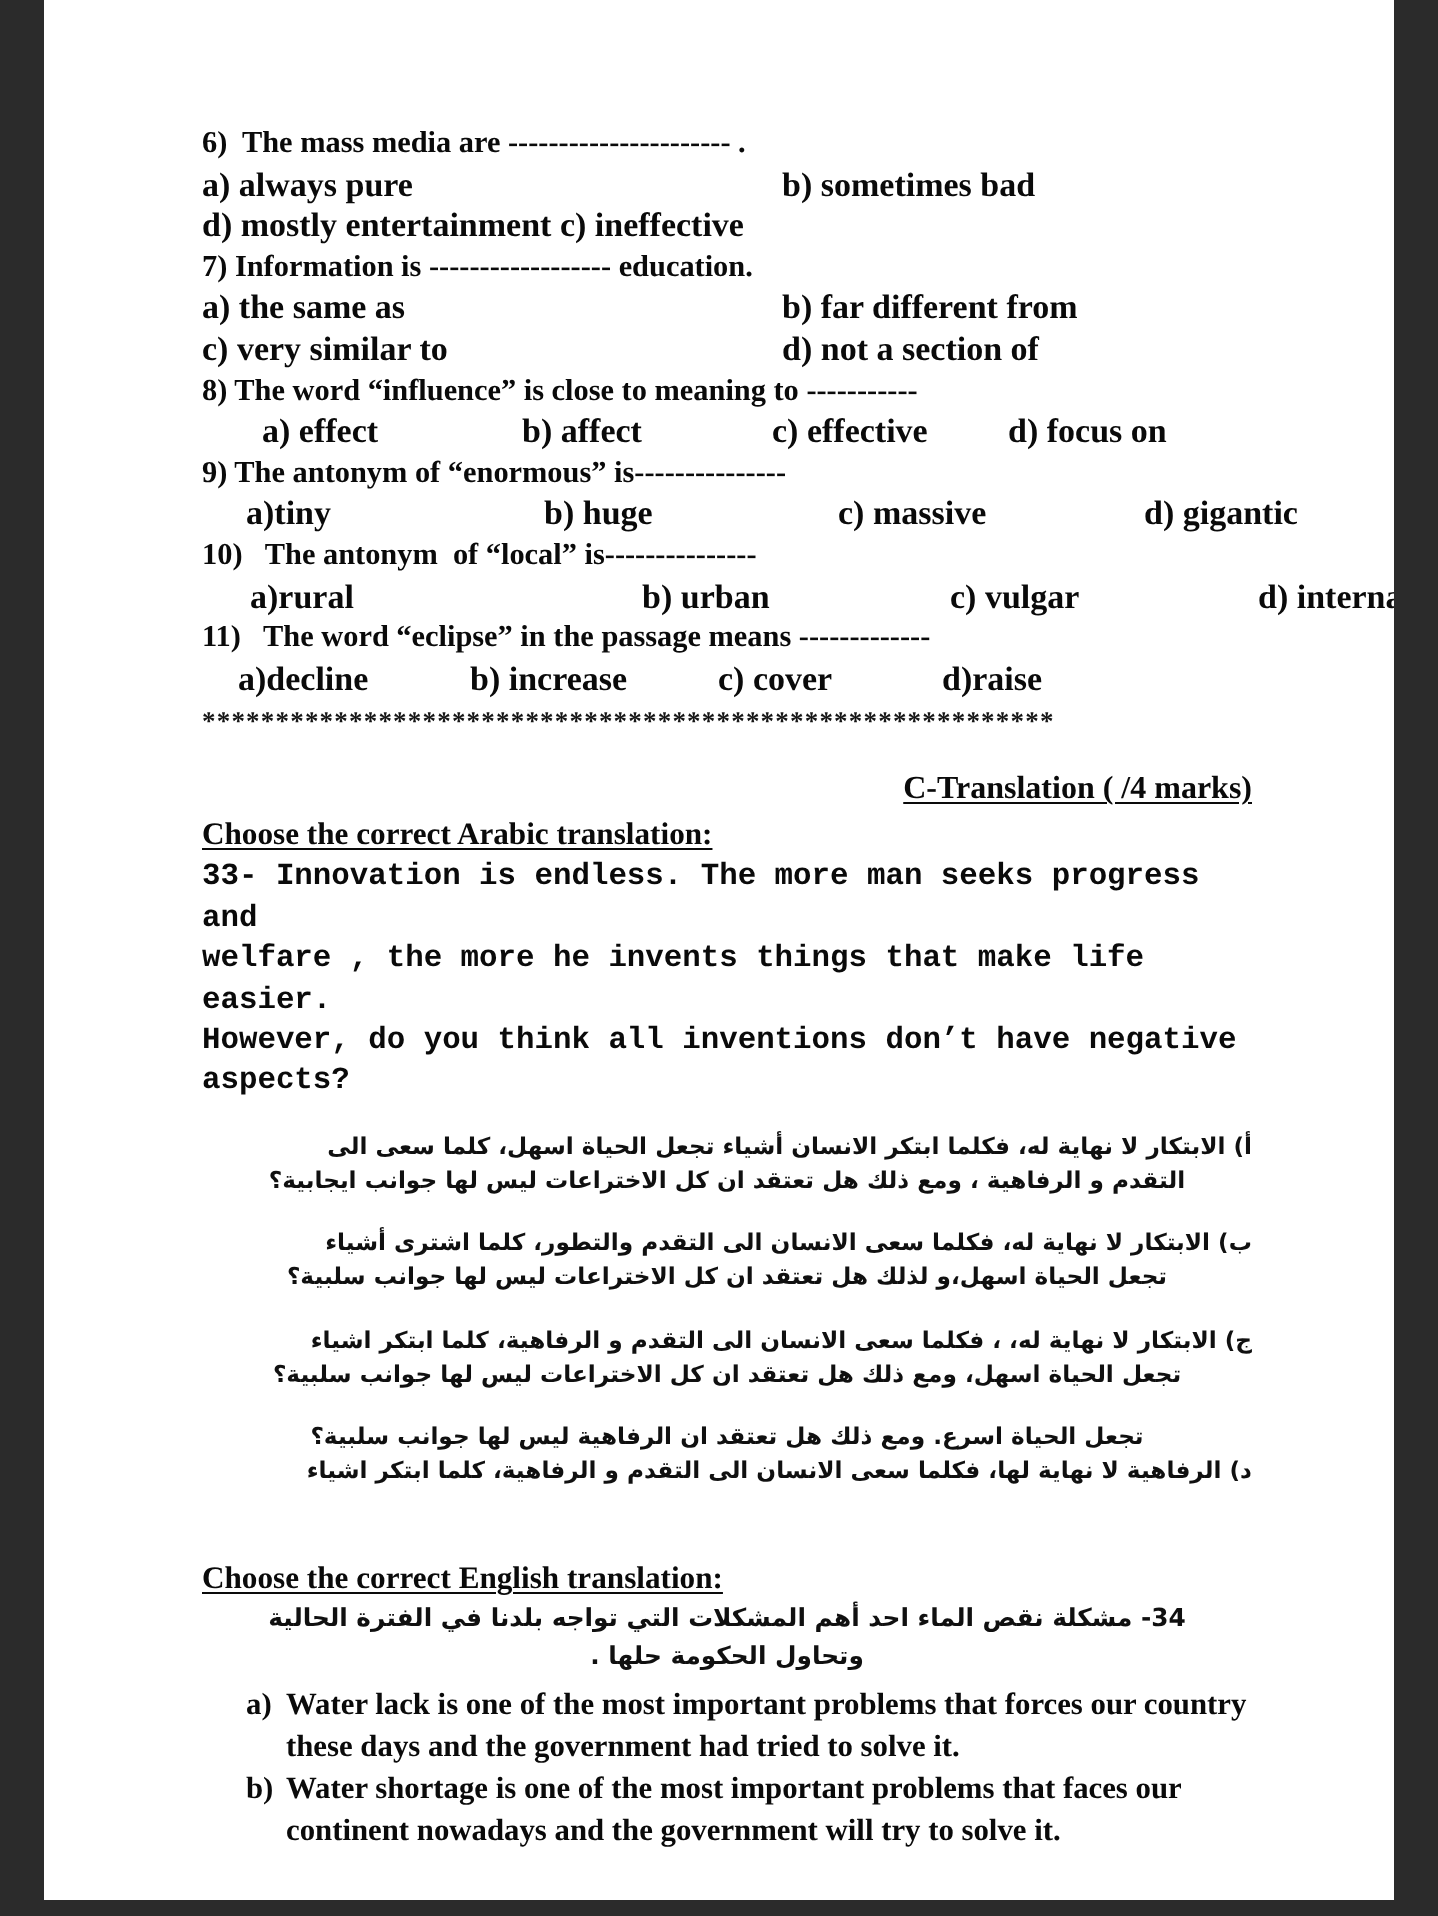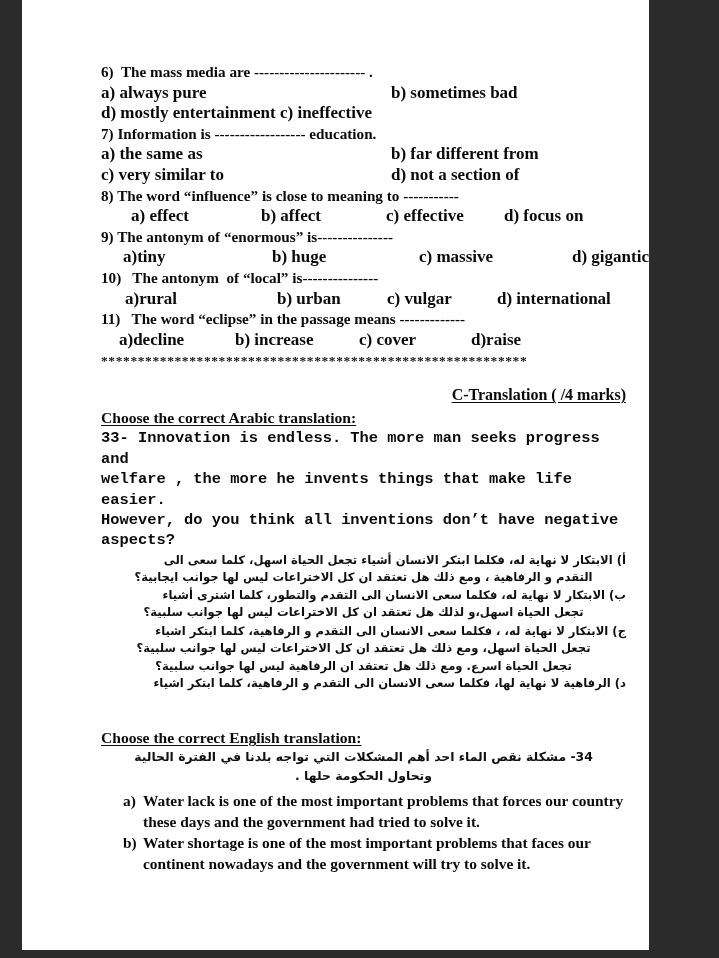--- a/index.html
+++ b/index.html
@@ -11,21 +11,21 @@
     width: 719px;
     height: 958px;
     background: #2b2b2b;
     font-family: "Liberation Serif", "DejaVu Serif", serif;
     overflow: hidden;
   }
   .page-frame {
     position: absolute;
     left: 22px;
     top: 0px;
-    width: 627px;
+    width: 675px;
     height: 950px;
     background: #ffffff;
     overflow: hidden;
   }
   .sheet {
     position: absolute;
     left: 0;
     top: 0;
     width: 675px;
     height: 950px;
@@ -65,21 +65,21 @@
   .two-col .c1 { width: 290px; }
   .two-col .c2 { width: auto; }
 
   
   .four-col .c1 { width: 130px; }
   .four-col .c2 { width: 125px; }
   .four-col .c3 { width: 118px; }
   .four-col .c4 { width: auto; }
   .four-col.ind-a { padding-left: 30px; }
   .four-col.ind-b { padding-left: 22px; gap: 31px; }
-  .four-col.ind-c { padding-left: 24px; }
+  .four-col.ind-c { padding-left: 24px; gap: 44px; }
   .four-col.ind-d { padding-left: 18px; }
 
   .fc2 .c1 { width: 118px; }
   .fc2 .c2 { width: 116px; }
   .fc2 .c3 { width: 122px; }
 
   .fc3 .c1 { width: 152px; }
   .fc3 .c2 { width: 110px; }
   .fc3 .c3 { width: 110px; }
 
@@ -136,21 +136,21 @@
 
   
   .ar-block {
     direction: rtl;
     text-align: right;
     font-family: "DejaVu Sans", "Liberation Sans", sans-serif;
     font-weight: bold;
     font-size: 11.6px;
     line-height: 17.2px;
     color: #101010;
-    margin-top: 1px;
+    margin-top: 14px;
   }
   .ar-line {
     white-space: nowrap;
   }
   .ar-center {
     text-align: center;
   }
   .ar34 {
     direction: rtl;
     text-align: center;

